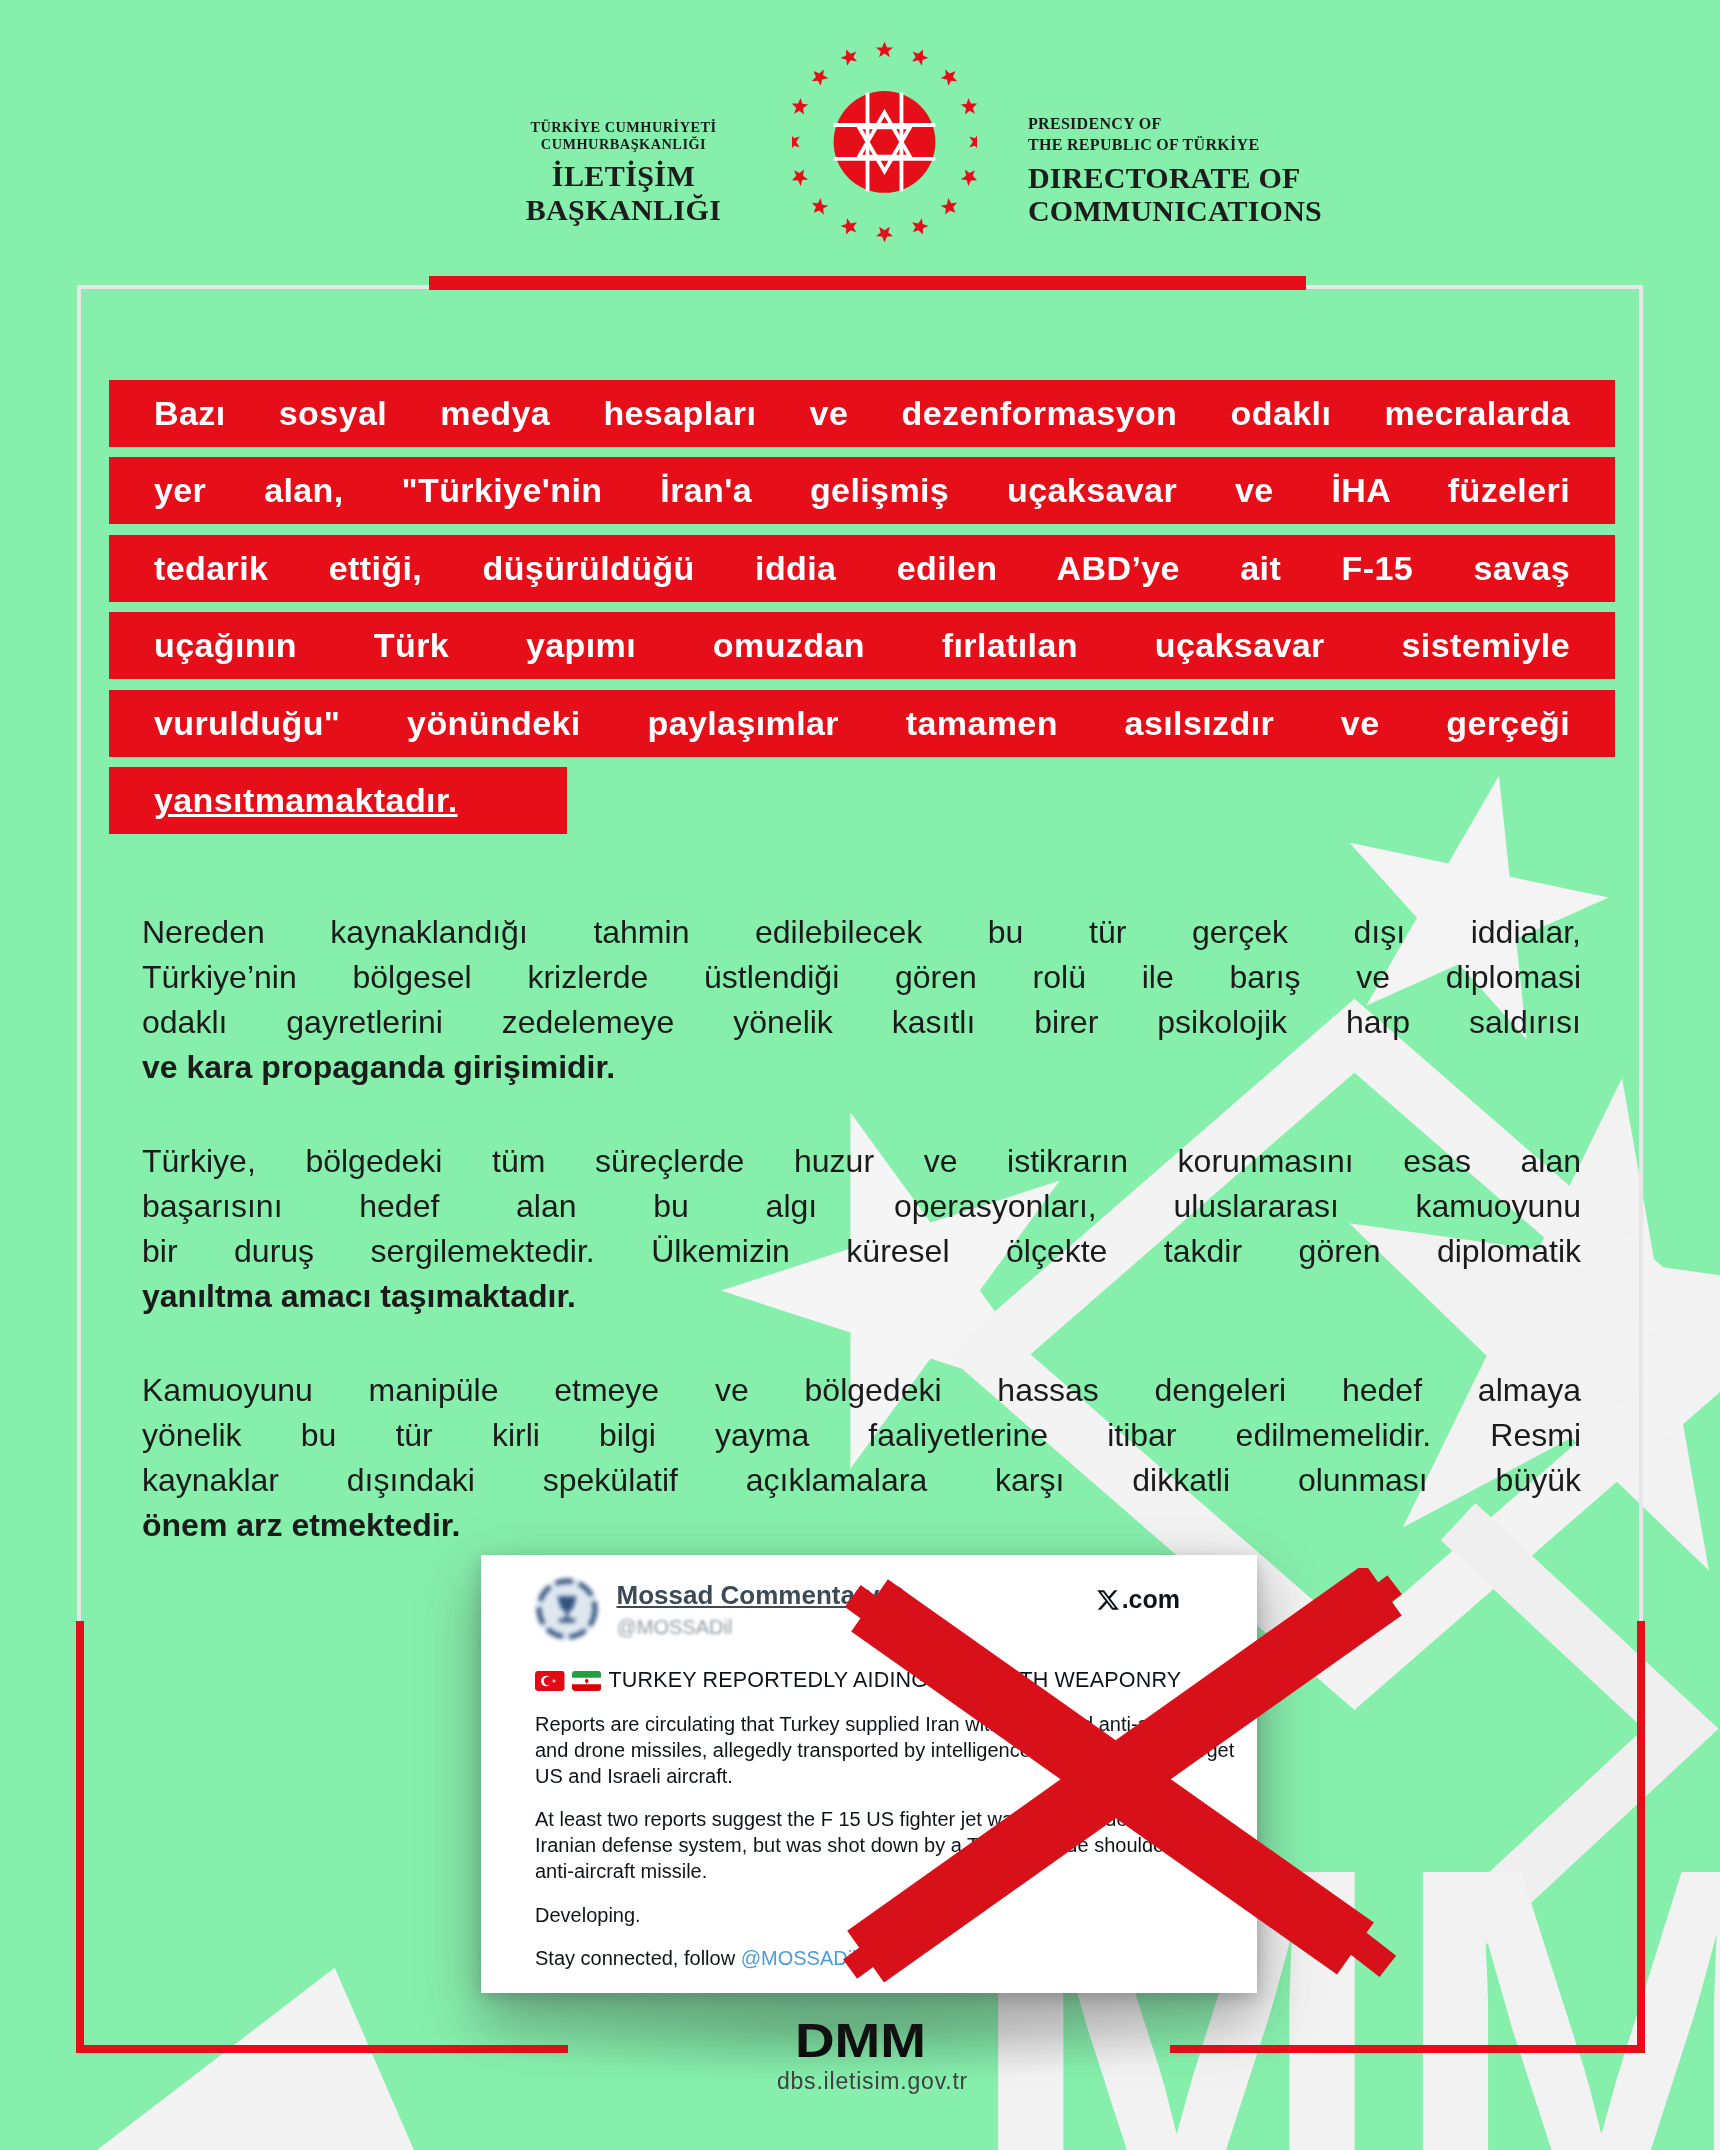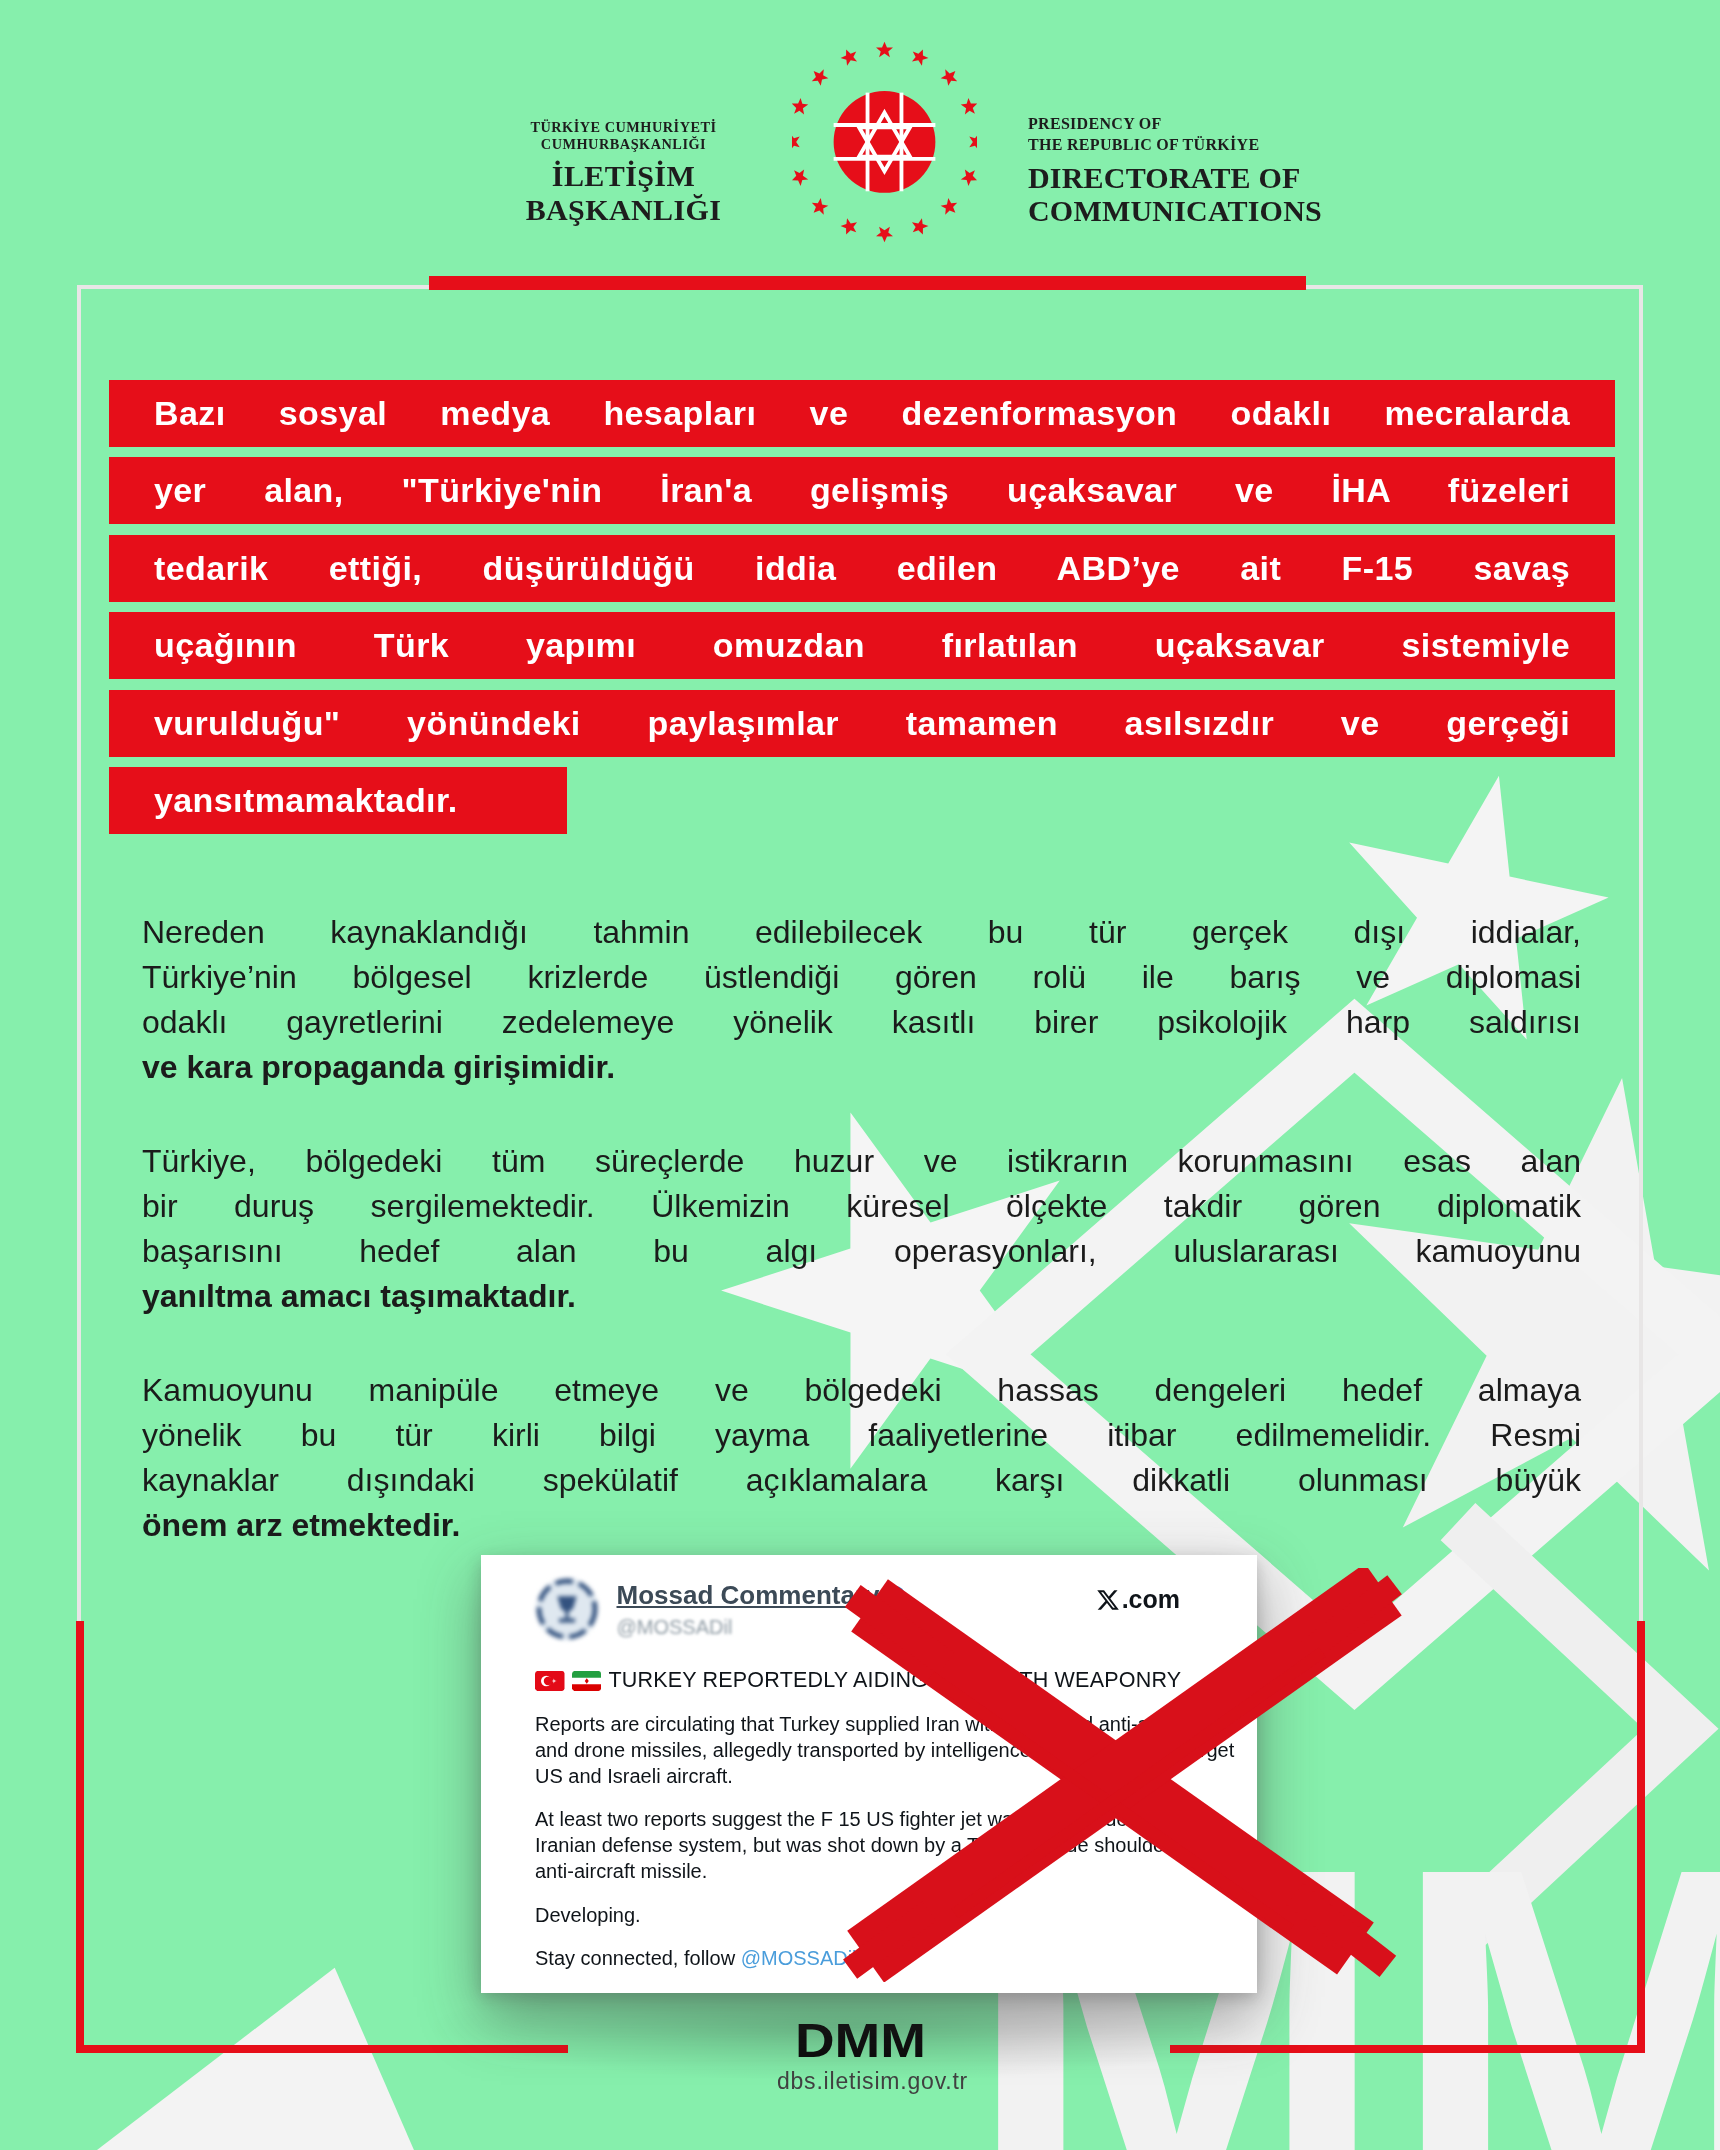--- a/index.html
+++ b/index.html
@@ -28,21 +28,21 @@
   .br{position:absolute;background:#e60e19;z-index:2;}
   .br.left{left:76px;top:1621px;width:8px;height:431px;}
   .br.right{left:1637px;top:1621px;width:8px;height:431px;}
   .br.bottoml{left:76px;top:2045px;width:492px;height:8px;}
   .br.bottomr{left:1170px;top:2045px;width:475px;height:8px;}
   
   .headline{position:absolute;left:109px;top:380px;width:1506px;z-index:1;}
   .hl{background:#e60e19;color:#ffffff;font-weight:700;font-size:34px;letter-spacing:0.4px;
       height:67px;line-height:67px;padding:0 45px;margin-bottom:10.4px;
       text-align:justify;text-align-last:justify;white-space:nowrap;}
-  .hl.last{width:368px;text-align:left;text-align-last:left;}
+  .hl.last{width:368px;text-align:left;text-align-last:left;text-decoration:underline;}
   
   .bodytext{position:absolute;left:142px;top:910px;width:1439px;z-index:1;
       font-size:32px;color:#1b1b1b;}
   .para{margin-bottom:49px;}
   .pl{line-height:45px;text-align:justify;text-align-last:justify;white-space:nowrap;}
   .pl.lastline{text-align:left;text-align-last:left;font-weight:bold;}
   
   .tweet{position:absolute;left:481px;top:1555px;width:776px;box-sizing:border-box;
       background:#ffffff;z-index:3;padding:22px 21px 22px 54px;
       box-shadow:0 24px 56px rgba(60,60,60,.45), 0 4.8px 14.3px rgba(60,60,60,.25);
@@ -154,22 +154,22 @@
 
   <div class="bodytext">
     <div class="para">
       <div class="pl">Nereden kaynaklandığı tahmin edilebilecek bu tür gerçek dışı iddialar,</div>
       <div class="pl">Türkiye’nin bölgesel krizlerde üstlendiği gören rolü ile barış ve diplomasi</div>
       <div class="pl">odaklı gayretlerini zedelemeye yönelik kasıtlı birer psikolojik harp saldırısı</div>
       <div class="pl lastline">ve kara propaganda girişimidir.</div>
     </div>
     <div class="para">
       <div class="pl">Türkiye, bölgedeki tüm süreçlerde huzur ve istikrarın korunmasını esas alan</div>
+      <div class="pl">başarısını hedef alan bu algı operasyonları, uluslararası kamuoyunu</div>
       <div class="pl">bir duruş sergilemektedir. Ülkemizin küresel ölçekte takdir gören diplomatik</div>
-      <div class="pl">başarısını hedef alan bu algı operasyonları, uluslararası kamuoyunu</div>
       <div class="pl lastline">yanıltma amacı taşımaktadır.</div>
     </div>
     <div class="para">
       <div class="pl">Kamuoyunu manipüle etmeye ve bölgedeki hassas dengeleri hedef almaya</div>
       <div class="pl">yönelik bu tür kirli bilgi yayma faaliyetlerine itibar edilmemelidir. Resmi</div>
       <div class="pl">kaynaklar dışındaki spekülatif açıklamalara karşı dikkatli olunması büyük</div>
       <div class="pl lastline">önem arz etmektedir.</div>
     </div>
   </div>
 

